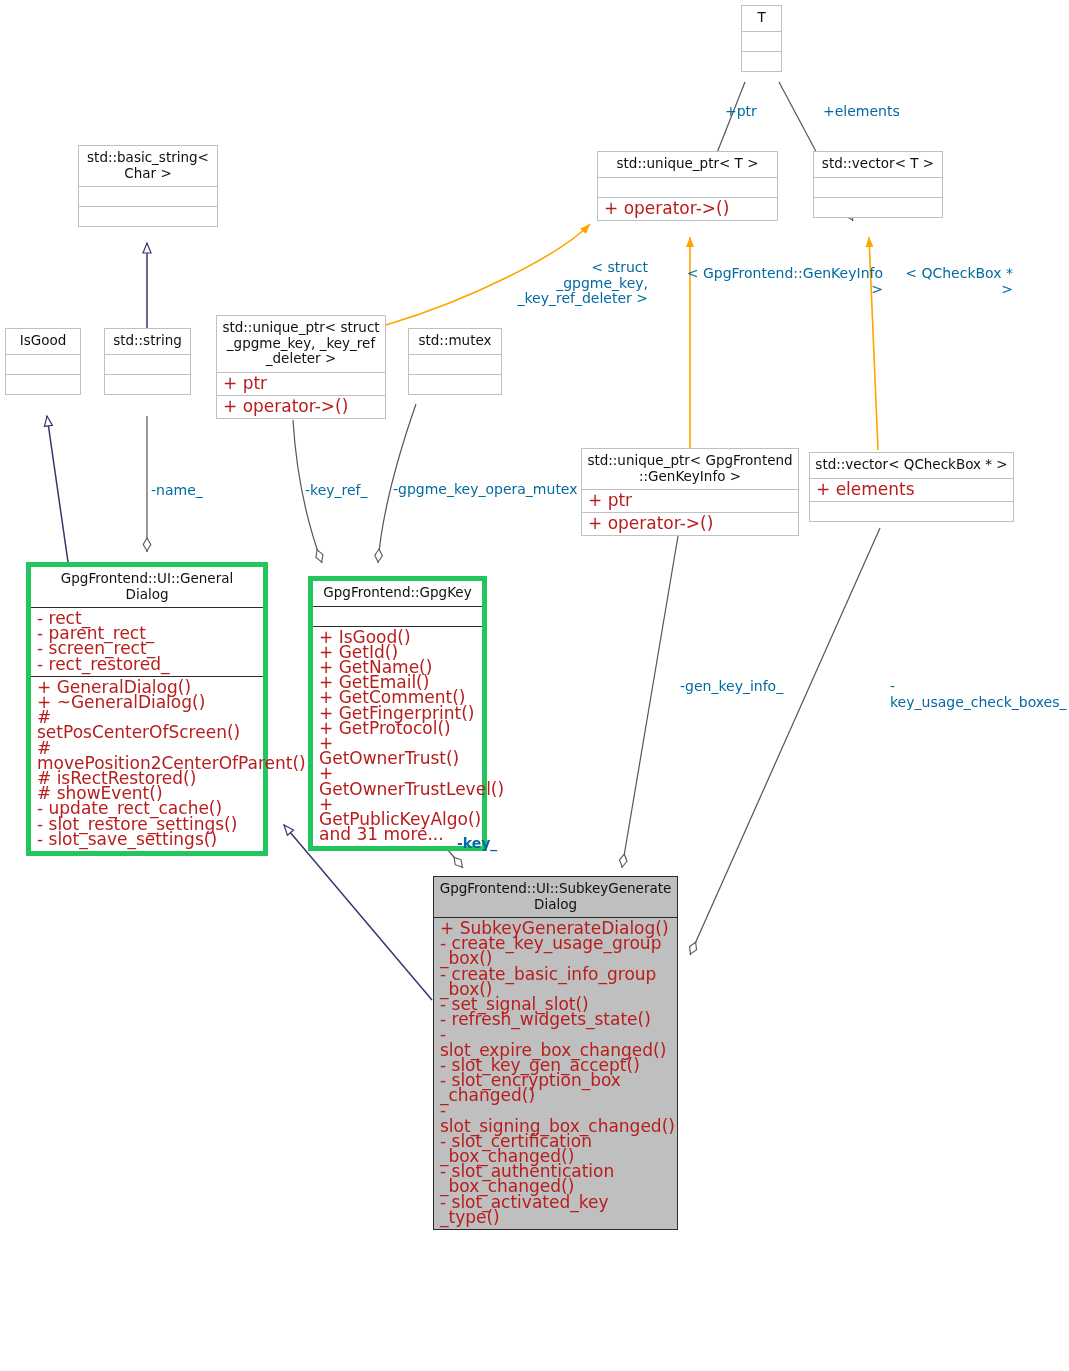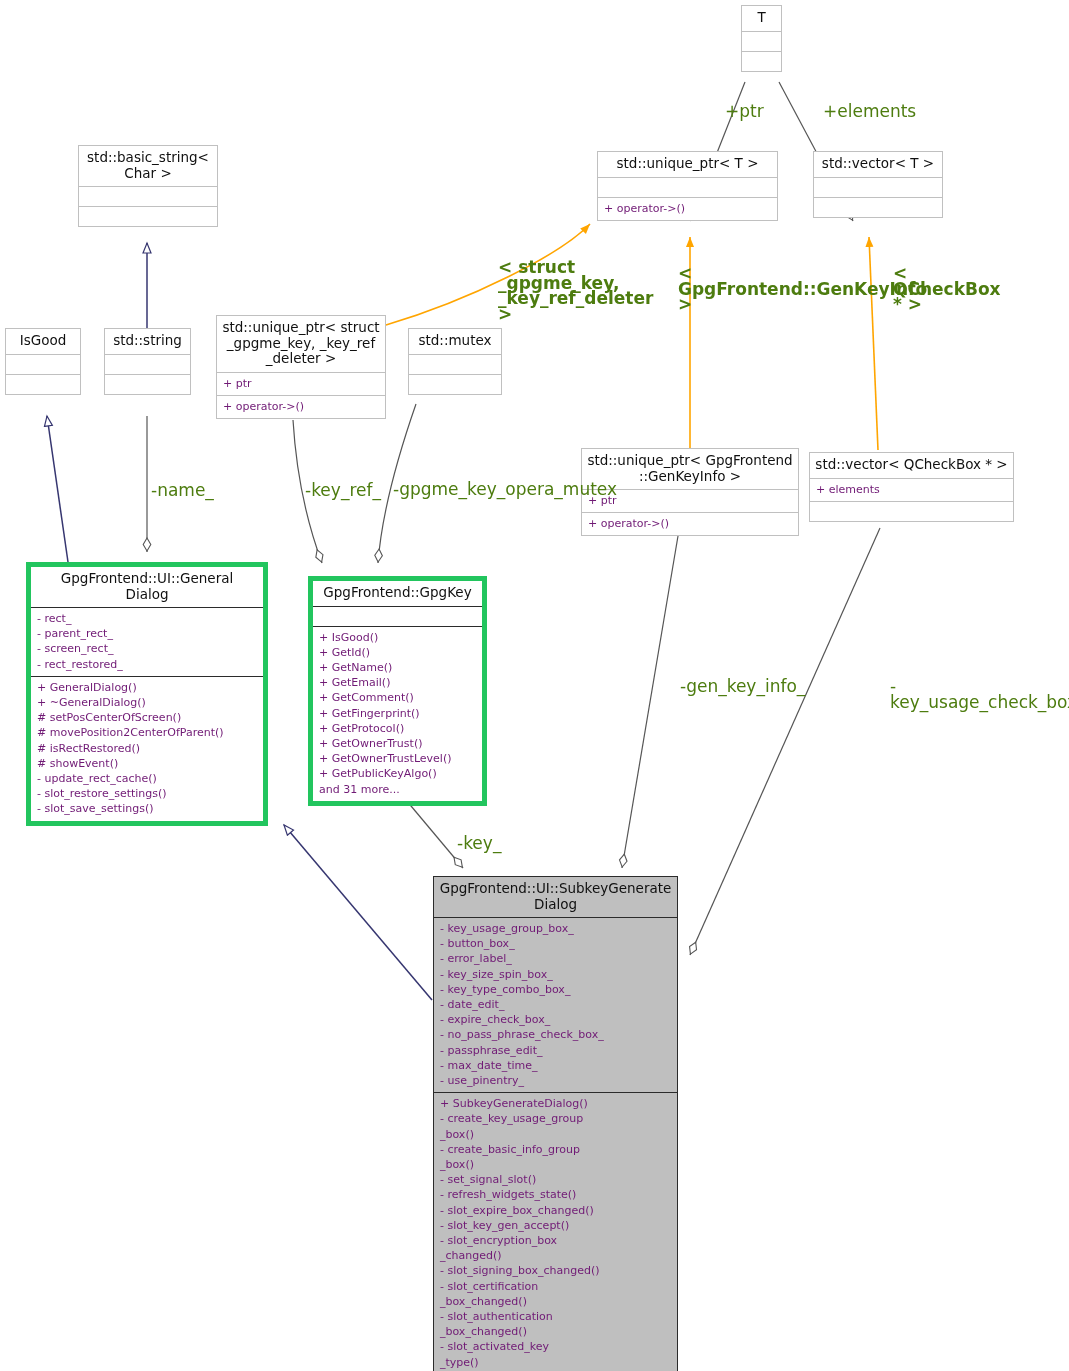--- a/index.html
+++ b/index.html
@@ -51,40 +51,40 @@
     white-space: pre-line;
   }
   .uml .sep {
     border-top: 1px solid #c0c0c0;
   }
   .uml.solid .sep, .uml.shaded .sep {
     border-top: 1px solid #2b2b2b;
   }
   .uml .sect {
     box-sizing: border-box;
-    font-size: 11px;
+    font-size: 17px;
     line-height: 15.2px;
-    color: #701a75;
+    color: #b91c1c;
     padding: 3px 5px 4px 6px;
     white-space: pre-line;
   }
   .uml .sect.empty {
     min-height: 20px;
   }
 
   
   .elabel {
     position: absolute;
-    font-size: 17px;
+    font-size: 14px;
     line-height: 15.5px;
-    color: #4d7c0f;
+    color: #0369a1;
     white-space: pre-line;
     z-index: 6;
   }
-  .elabel.c { text-align: left; font-weight: bold; }
+  .elabel.c { text-align: right; }
   .elabel.l { text-align: left; }
 </style>
 </head>
 <body>
 
 <div id="canvas">
 
   <svg id="edges" viewBox="0 0 1069 1371" width="1069" height="1371">
     <defs>
       <marker id="hollowTriNavy" markerWidth="14" markerHeight="14" refX="11" refY="5" orient="auto" markerUnits="userSpaceOnUse">
@@ -250,31 +250,20 @@
 + GetProtocol()
 + GetOwnerTrust()
 + GetOwnerTrustLevel()
 + GetPublicKeyAlgo()
 and 31 more...</div>
   </div>
 
   <div class="uml shaded" style="left:433px; top:876px; width:245px;">
     <div class="title">GpgFrontend::UI::SubkeyGenerate
 Dialog</div>
-    <div class="sect sep">- key_usage_group_box_
-- button_box_
-- error_label_
-- key_size_spin_box_
-- key_type_combo_box_
-- date_edit_
-- expire_check_box_
-- no_pass_phrase_check_box_
-- passphrase_edit_
-- max_date_time_
-- use_pinentry_</div>
     <div class="sect sep">+ SubkeyGenerateDialog()
 - create_key_usage_group
 _box()
 - create_basic_info_group
 _box()
 - set_signal_slot()
 - refresh_widgets_state()
 - slot_expire_box_changed()
 - slot_key_gen_accept()
 - slot_encryption_box
@@ -302,15 +291,15 @@
   <div class="elabel l" style="left:151px; top:483px;">-name_</div>
 
   <div class="elabel l" style="left:305px; top:483px;">-key_ref_</div>
 
   <div class="elabel l" style="left:393px; top:482px;">-gpgme_key_opera_mutex</div>
 
   <div class="elabel l" style="left:680px; top:679px;">-gen_key_info_</div>
 
   <div class="elabel l" style="left:890px; top:679px;">-key_usage_check_boxes_</div>
 
-  <div class="elabel l" style="left:457px; top:836px;">-key_</div>
+  <div class="elabel l" style="left:457px; top:836px;font-weight:bold;">-key_</div>
 
 </div>
 
 </body></html>

